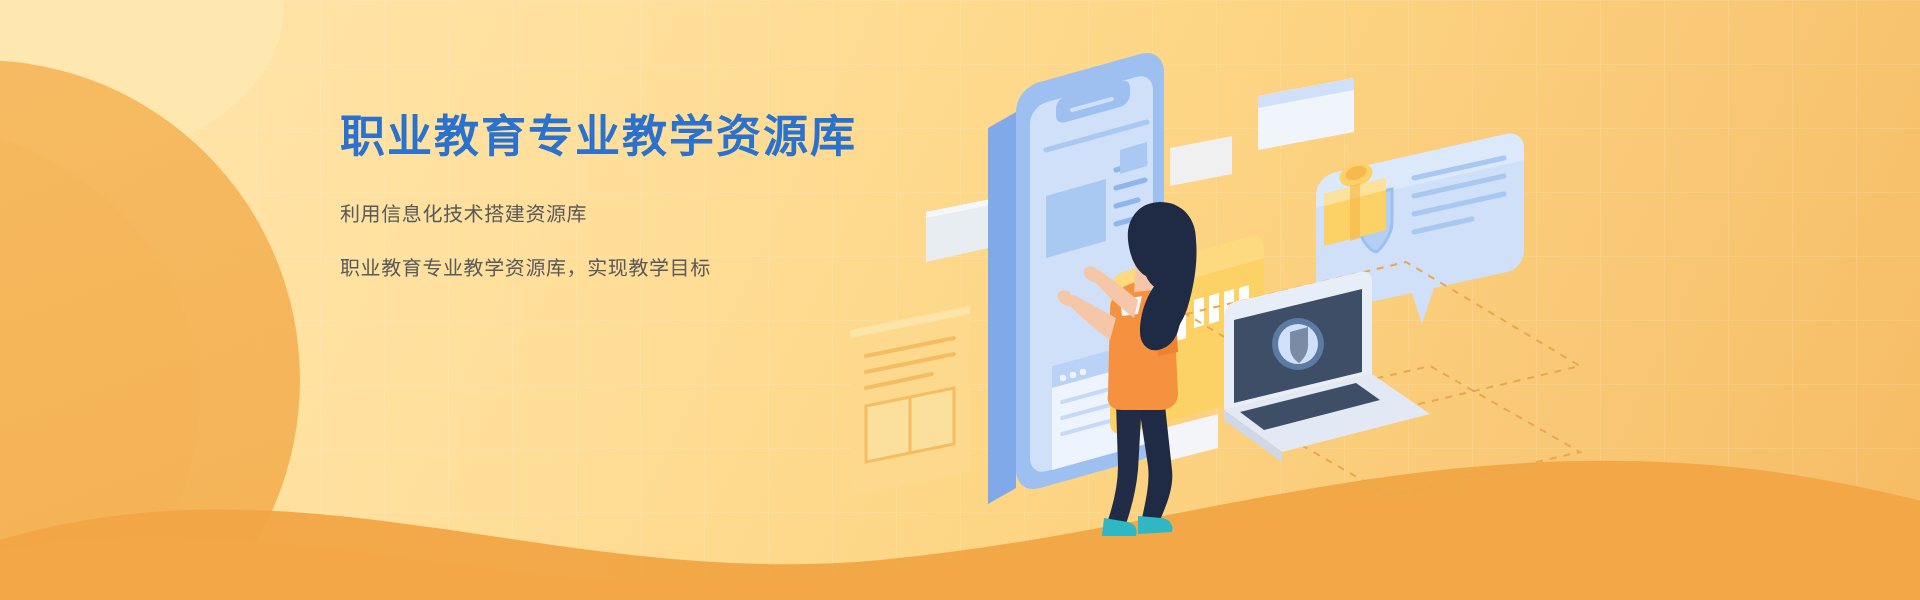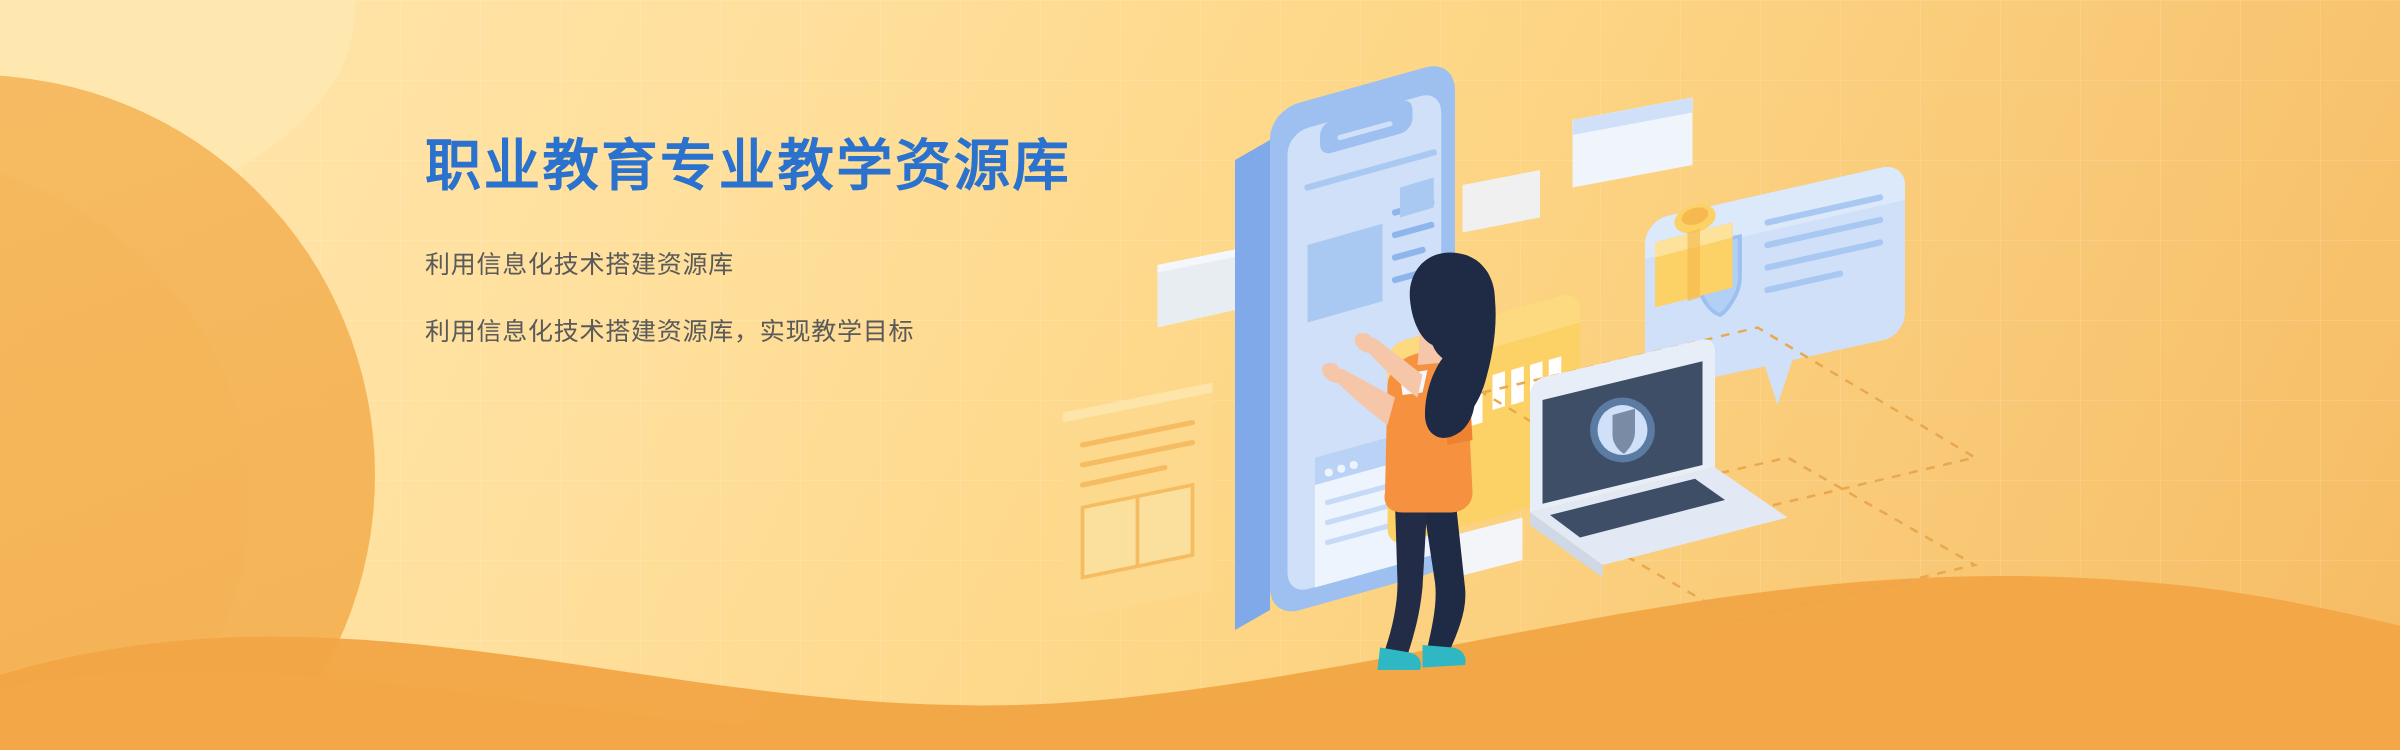--- a/index.html
+++ b/index.html
@@ -38,21 +38,21 @@
     background:#fac873;border-radius:50%;opacity:.75;
   }
   .wave-bottom{
     position:absolute;left:0;bottom:-120px;width:2100px;height:330px;
   }
   .wave-bottom2{
     position:absolute;left:0;bottom:-60px;width:2100px;height:200px;
   }
 
   
-  .copy{position:absolute;left:340px;top:110px;width:560px;font-family:Liberation Mono, monospace;}
+  .copy{position:absolute;left:340px;top:110px;width:560px;}
   .title{
     font-size:45px;font-weight:700;letter-spacing:2px;line-height:1.2;
     color:#2a72cd;margin:0 0 34px 0;white-space:nowrap;
   }
   .sub{
     font-size:20px;line-height:1.6;color:#5a5a5a;letter-spacing:.6px;
     margin:0 0 22px 0;white-space:nowrap;
   }
   .sub:last-child{margin-bottom:0;}
 
@@ -73,21 +73,21 @@
   <svg class="wave-bottom2" viewBox="0 0 2100 200" preserveAspectRatio="none">
     <path d="M0,90 C260,40 520,150 820,120 C1120,92 1380,10 1700,46 C1880,66 2010,110 2100,96 L2100,200 L0,200 Z" fill="#f5b85e" opacity="0.85"></path>
   </svg>
   <svg class="wave-bottom" viewBox="0 0 2100 330" preserveAspectRatio="none">
     <path d="M0,150 C300,60 560,200 880,170 C1180,142 1420,40 1760,80 C1920,100 2030,150 2100,140 L2100,330 L0,330 Z" fill="#f2a545" opacity="0.95"></path>
   </svg>
 
   <div class="copy">
     <h1 class="title">职业教育专业教学资源库</h1>
     <p class="sub">利用信息化技术搭建资源库</p>
-    <p class="sub">利用信息化技术搭建资源库，实现教学目标</p>
+    <p class="sub">职业教育专业教学资源库，实现教学目标</p>
   </div>
 
   <div class="illus">
   <svg width="1100" height="600" viewBox="0 0 1100 600" xmlns="http://www.w3.org/2000/svg">
 
     <g>
       <path d="M106,212 L186,196 L186,244 L106,262 Z" fill="#e7eef7" opacity=".95"></path>
       <path d="M106,212 L186,196 L186,202 L106,218 Z" fill="#f4f8fd"></path>
     </g>
 

